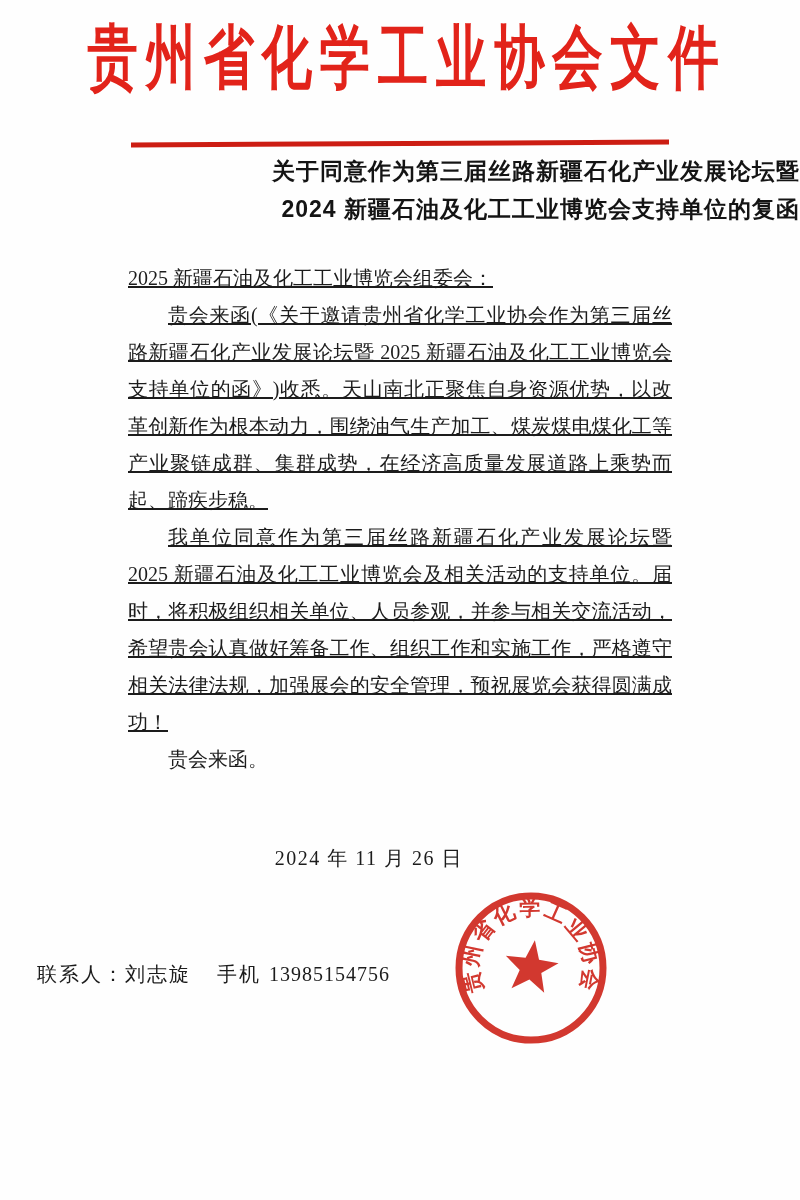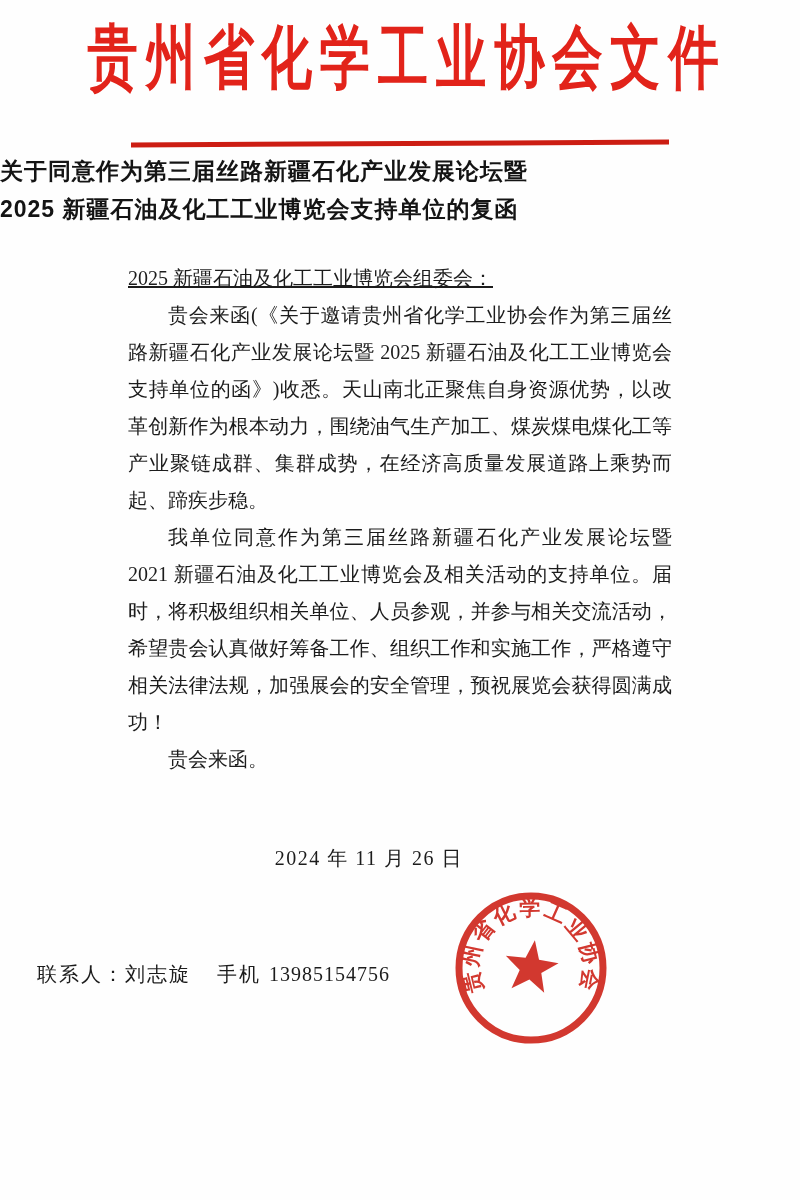--- a/index.html
+++ b/index.html
@@ -31,39 +31,39 @@
   }
   .red-rule{
     width:538px;height:5px;
     margin:53px auto 0 auto;
     background:#cc1d13;
     transform:rotate(-0.3deg);
   }
   
   .doc-title{
     margin-top:6px;
-    text-align:left;
+    text-align:right;
     font-family:"Liberation Sans","DejaVu Sans",sans-serif;
     font-weight:bold;
     font-size:23px;
     line-height:38px;
     letter-spacing:1px;
     color:#141414;
   }
   
   .body-text{
     margin:32px 128px 0 128px;
     width:544px;
     font-size:20px;
     line-height:37px;
     text-align:justify;
     color:#1c1c1c;
   }
   .body-text p{margin:0;}
-  .para{text-indent:2em;}
+  .para{text-indent:2em;text-decoration:underline;}
   .salutation{text-indent:0;text-decoration:underline;}
   .closing{text-indent:2em;}
   .date-line{
     margin-top:62px;
     padding-right:62px;
     text-align:center;
     letter-spacing:1.5px;
     font-size:20px;
     line-height:37px;
   }
@@ -99,27 +99,27 @@
 <div class="page">
 
   <div class="header">
     <span class="header-text">贵州省化学工业协会文件</span>
   </div>
 
   <div class="red-rule"></div>
 
   <div class="doc-title">
     <div>关于同意作为第三届丝路新疆石化产业发展论坛暨</div>
-    <div>2025 新疆石油及化工工业博览会支持单位的复函</div>
+    <div>2024 新疆石油及化工工业博览会支持单位的复函</div>
   </div>
 
   <div class="body-text">
     <p class="salutation">2025 新疆石油及化工工业博览会组委会：</p>
     <p class="para">贵会来函(《关于邀请贵州省化学工业协会作为第三届丝路新疆石化产业发展论坛暨 2025 新疆石油及化工工业博览会支持单位的函》)收悉。天山南北正聚焦自身资源优势，以改革创新作为根本动力，围绕油气生产加工、煤炭煤电煤化工等产业聚链成群、集群成势，在经济高质量发展道路上乘势而起、蹄疾步稳。</p>
-    <p class="para">我单位同意作为第三届丝路新疆石化产业发展论坛暨 2021 新疆石油及化工工业博览会及相关活动的支持单位。届时，将积极组织相关单位、人员参观，并参与相关交流活动，希望贵会认真做好筹备工作、组织工作和实施工作，严格遵守相关法律法规，加强展会的安全管理，预祝展览会获得圆满成功！</p>
+    <p class="para">我单位同意作为第三届丝路新疆石化产业发展论坛暨 2025 新疆石油及化工工业博览会及相关活动的支持单位。届时，将积极组织相关单位、人员参观，并参与相关交流活动，希望贵会认真做好筹备工作、组织工作和实施工作，严格遵守相关法律法规，加强展会的安全管理，预祝展览会获得圆满成功！</p>
     <p class="closing">贵会来函。</p>
 
     <div class="date-line">2024 年 11 月 26 日</div>
   </div>
 
   <svg class="seal" viewBox="0 0 170 170" aria-hidden="true">
     <circle cx="85" cy="85" r="72" fill="none" stroke="#d0281f" stroke-width="7"></circle>
     <polygon fill="#d0281f" transform="rotate(8 85 85)" points="85,57 91.8,75.7 111.6,76.4 95.9,88.6 101.5,107.7 85,96.5 68.5,107.7 74.1,88.6 58.4,76.4 78.2,75.7"></polygon>
     <defs>
       <path id="sealArc" d="M 37 107.4 A 53 53 0 1 1 133 107.4" fill="none"></path>

